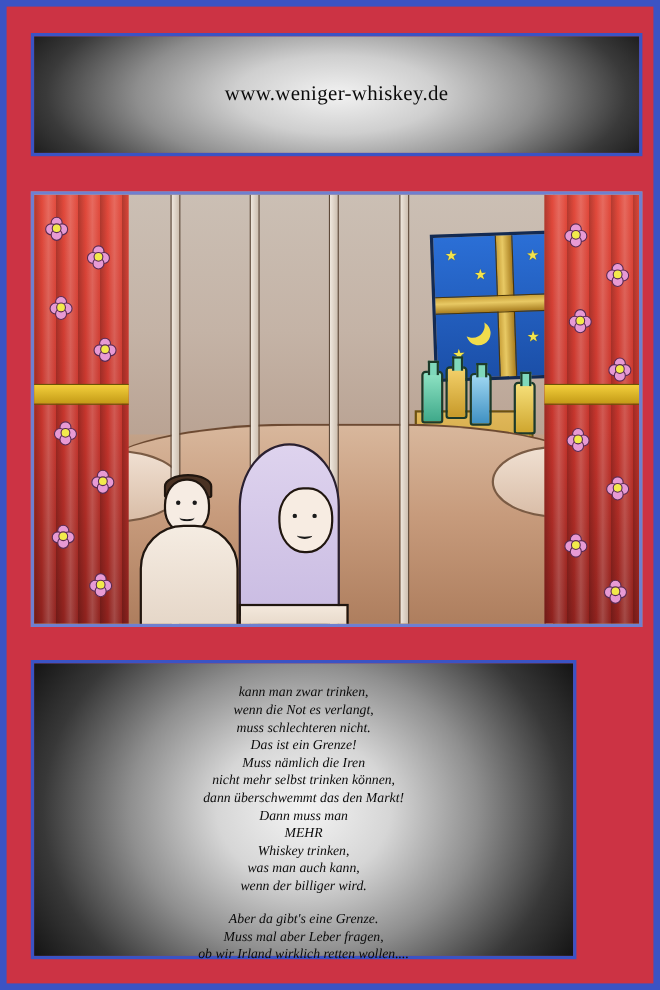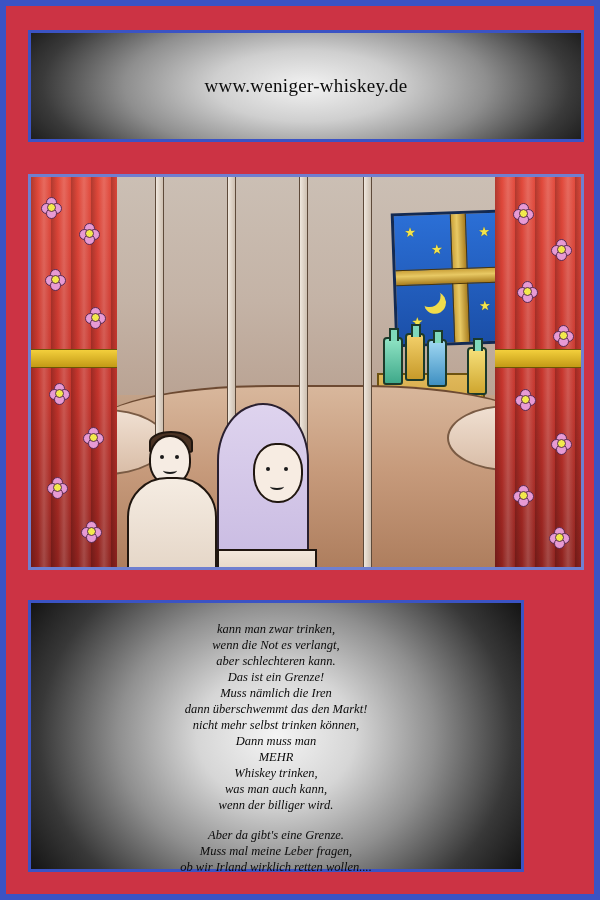--- a/index.html
+++ b/index.html
@@ -488,29 +488,29 @@
             <i></i>
             <b></b>
           </div>
       </div>
     </div>
   </div>
 
   <div class="poem-panel">
     <div class="poem-line">kann man zwar trinken,</div>
     <div class="poem-line">wenn die Not es verlangt,</div>
-    <div class="poem-line">aber schlechteren kann.</div>
+    <div class="poem-line">muss schlechteren nicht.</div>
     <div class="poem-line">Das ist ein Grenze!</div>
     <div class="poem-line">Muss nämlich die Iren</div>
+    <div class="poem-line">nicht mehr selbst trinken können,</div>
     <div class="poem-line">dann überschwemmt das den Markt!</div>
-    <div class="poem-line">nicht mehr selbst trinken können,</div>
     <div class="poem-line">Dann muss man</div>
     <div class="poem-line">MEHR</div>
     <div class="poem-line">Whiskey trinken,</div>
     <div class="poem-line">was man auch kann,</div>
     <div class="poem-line">wenn der billiger wird.</div>
 
     <div class="poem-line gap">Aber da gibt's eine Grenze.</div>
-    <div class="poem-line">Muss mal meine Leber fragen,</div>
+    <div class="poem-line">Muss mal aber Leber fragen,</div>
     <div class="poem-line">ob wir Irland wirklich retten wollen....</div>
   </div>
 
 </div>
 
 </body></html>

